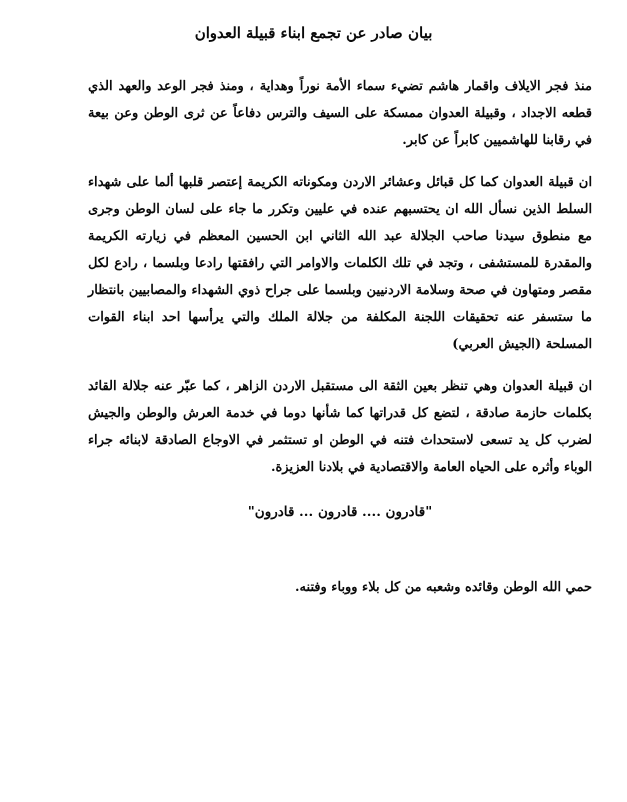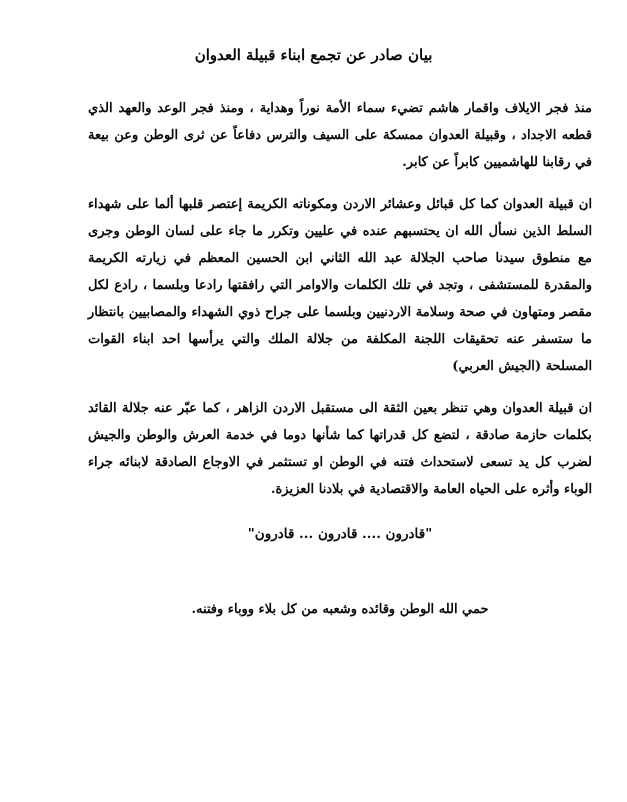--- a/index.html
+++ b/index.html
@@ -11,21 +11,21 @@
       position: relative;
       width: 627px;
       height: 802px;
       background: #ffffff;
       color: #0a0a0a;
       overflow: hidden;
     }
     .doc-title {
       direction: rtl;
       text-align: center;
-      padding-top: 46px;
+      padding-top: 24px;
       font-size: 15px;
       font-weight: bold;
       letter-spacing: 0.2px;
     }
     .doc-body {
       direction: rtl;
       unicode-bidi: embed;
       padding: 30px 35px 0 88px;
       font-size: 13px;
       font-weight: bold;
@@ -35,21 +35,20 @@
       text-align: justify;
       text-justify: inter-word;
       margin-bottom: 15px;
     }
     .doc-quote {
       text-align: center;
       font-size: 13.5px;
       margin: 18px 0 16px 0;
     }
     .doc-blessing {
-      text-align: center;
       margin-top: 48px;
     }
   </style>
 </head>
 <body>
 
 <div class="page">
 
   <div class="doc-title">بيان صادر عن تجمع ابناء قبيلة العدوان</div>
 

